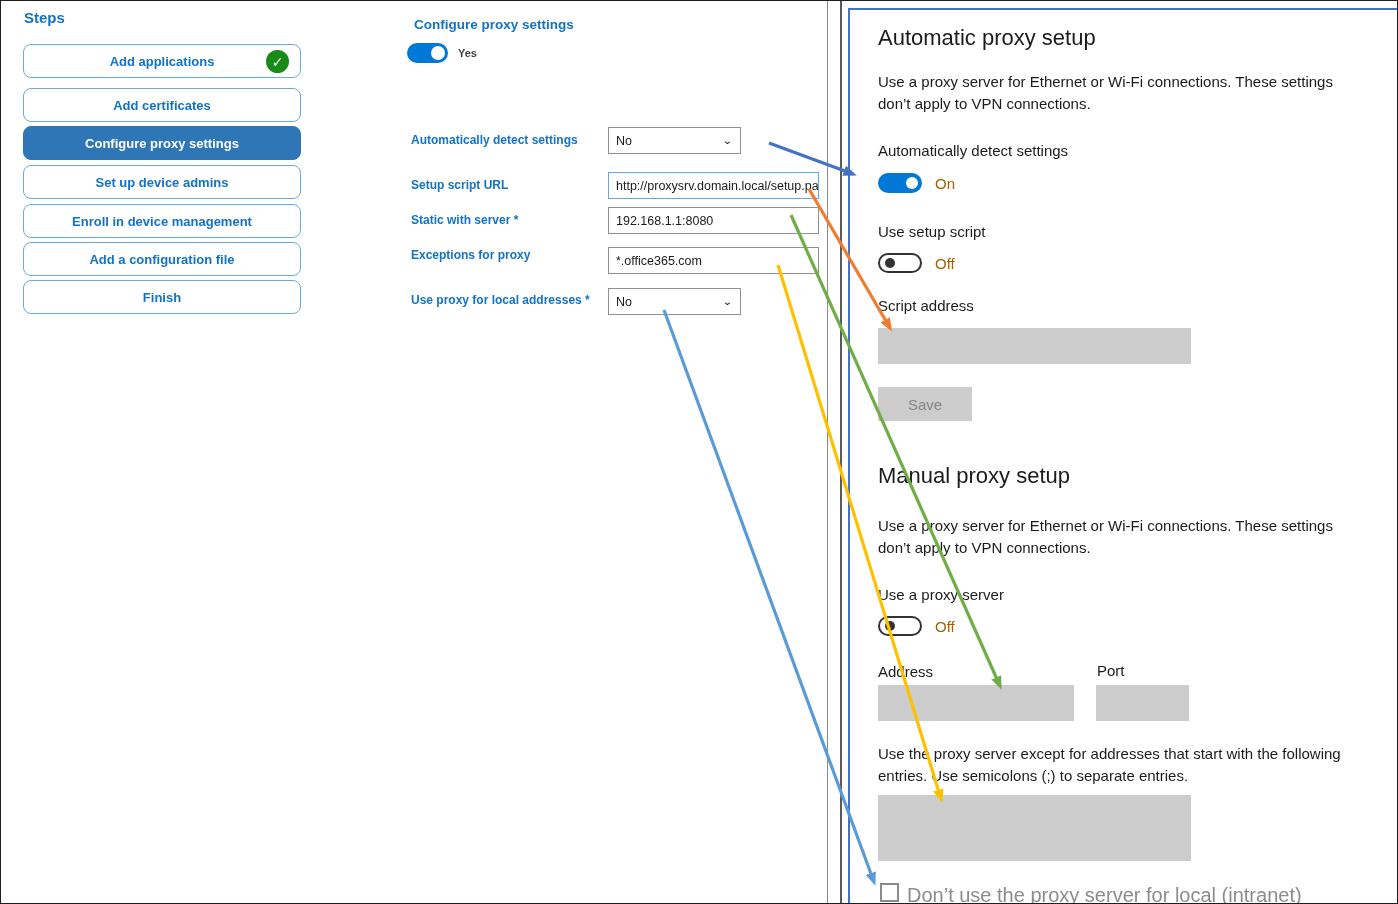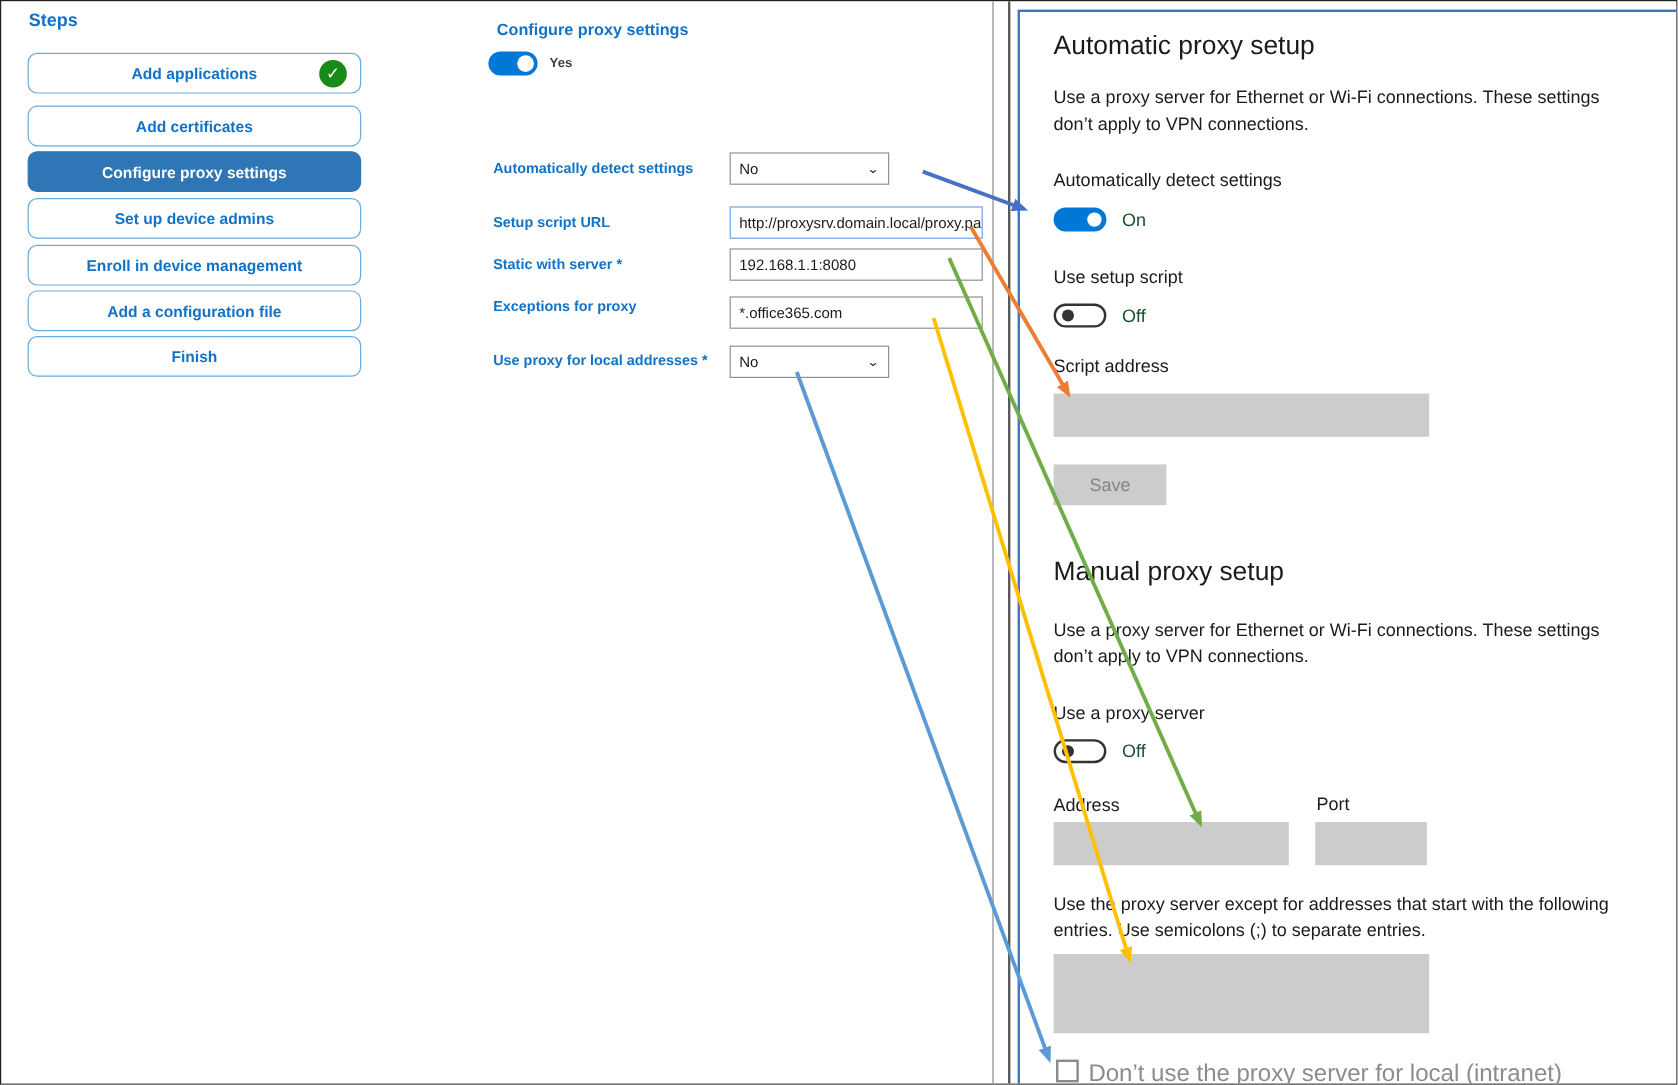--- a/index.html
+++ b/index.html
@@ -50,21 +50,21 @@
 
   
   .s-title { left:877px; font-size:22px; font-weight:400; color:#1b1b1b; }
   .s-para  { left:877px; width:487px; font-size:15px; line-height:22px; color:#1b1b1b; }
   .s-label { left:877px; font-size:15px; color:#1b1b1b; }
   .toggle-lg { left:877px; width:44px; height:20px; border-radius:10px; }
   .toggle-lg.on  { background:#0078d7; }
   .toggle-lg.on .knob  { position:absolute; right:4px; top:4px; width:12px; height:12px; border-radius:50%; background:#fff; }
   .toggle-lg.off { background:#fff; border:2px solid #333; }
   .toggle-lg.off .knob { position:absolute; left:5px; top:3px; width:10px; height:10px; border-radius:50%; background:#333; }
-  .t-state { left:934px; font-size:15px; color:#14532d; }
+  .t-state { left:934px; font-size:15px; color:#a16207; }
   .g-box { background:#cccccc; }
   .save-btn {
     left:877px; top:386px; width:94px; height:34px; background:#cccccc;
     color:#858585; font-size:15px; display:flex; align-items:center; justify-content:center;
   }
   .chk { left:879px; top:882px; width:19px; height:19px; border:2px solid #8a8a8a; background:#fff; }
   .chk-label { left:906px; top:883px; font-size:20px; color:#8c8c8c; }
 
   
   #arrows { position:absolute; left:0; top:0; width:1398px; height:904px; pointer-events:none; z-index:5; }
@@ -112,21 +112,21 @@
   <div class="abs yes-label">Yes</div>
 
   <div class="abs f-label" style="top:132px">Automatically detect settings</div>
   <div class="abs f-box select" style="top:126px">
     <span>No</span>
     <span class="chev">⌄</span>
   </div>
 
   <div class="abs f-label" style="top:177px">Setup script URL</div>
   <div class="abs f-box text focus" style="top:171px">
-    <span>http://proxysrv.domain.local/proxy.pa</span>
+    <span>http://proxysrv.domain.local/setup.pa</span>
   </div>
 
   <div class="abs f-label" style="top:212px">Static with server *</div>
   <div class="abs f-box text" style="top:206px">
     <span>192.168.1.1:8080</span>
   </div>
 
   <div class="abs f-label" style="top:247px">Exceptions for proxy</div>
   <div class="abs f-box text" style="top:246px">
     <span>*.office365.com</span>

